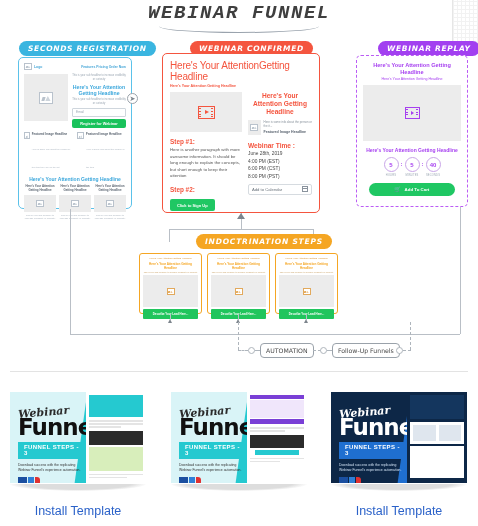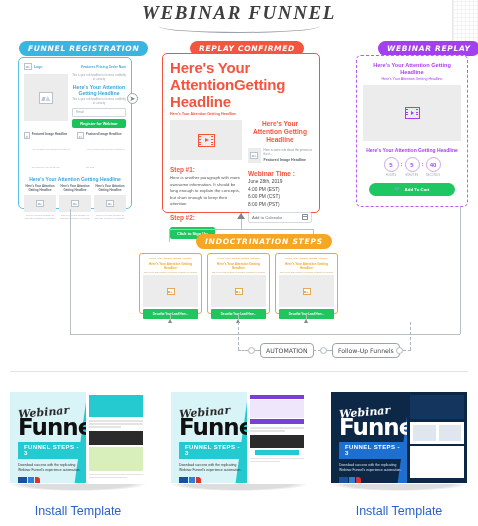--- a/index.html
+++ b/index.html
@@ -8,21 +8,21 @@
     font-family: "Liberation Sans", sans-serif;
     background:#ffffff;
     color:#333;
     position:relative;
     overflow:hidden;
   }
 
   
   .title-wrap { position:absolute; left:0; top:2px; width:478px; text-align:center; }
   .funnel-title {
-    font-family:Liberation Serif, serif;
+    font-family:Liberation Mono, monospace;
     font-size:19px; font-weight:bold; font-style:italic;
     letter-spacing:1.6px; color:#3f3f3f;
   }
   .title-underline {
     width:160px; height:8px; margin:1px auto 0;
     border-bottom:1.6px solid #9aa3ad;
     border-radius:0 0 60% 60%/0 0 100% 100%;
   }
 
   
@@ -78,21 +78,21 @@
   .feat{ display:flex; gap:2px; flex:1; align-items:flex-start; }
   .feat-tx b{ font-size:3px; color:#5a6470; display:block; }
   .reg-h2{ text-align:center; font-size:5px; font-weight:bold; color:#3ba7dc; margin:4px 0 3px; }
   .tri-row{ display:flex; gap:3px; }
   .tri{ flex:1; text-align:center; }
   .tri-h{ font-size:2.9px; font-weight:bold; color:#5a6470; line-height:1.3; }
   .tri-box{ background:#ececec; height:17px; margin:2px 0; display:flex; align-items:center; justify-content:center; }
 
   
   .conf-inner{ padding:6px 7px; }
-  .conf-h1{ font-size:15px; font-weight:bold; color:#f4553f; line-height:1.12; letter-spacing:-.2px; }
+  .conf-h1{ font-size:10px; font-weight:normal; color:#f4553f; line-height:1.12; letter-spacing:-.2px; }
   .conf-sub{ font-size:3.6px; font-weight:bold; color:#f4553f; margin-top:2px; }
   .conf-cols{ display:flex; gap:6px; margin-top:4px; }
   .conf-left{ width:72px; }
   .conf-right{ flex:1; }
   .vid{ width:72px; height:40px; background:#ececec; display:flex; align-items:center; justify-content:center; }
   .film{ width:17px; height:13px; border:1.3px solid #f4553f; position:relative; display:flex; align-items:center; justify-content:center; }
   .film::before,.film::after{ content:""; position:absolute; top:1px; bottom:1px; width:2px;
      background:repeating-linear-gradient(#f4553f 0 1.4px,transparent 1.4px 2.8px); }
   .film::before{ left:0.5px; } .film::after{ right:0.5px; }
   .play{ width:0;height:0;border-left:4px solid #f4553f;border-top:2.6px solid transparent;border-bottom:2.6px solid transparent; margin-left:1px;}
@@ -192,22 +192,22 @@
 <body>
 
 <div class="ghost-panel"></div>
 <div class="ghost-line"></div>
 
 <div class="title-wrap">
   <div class="funnel-title">WEBINAR FUNNEL</div>
   <div class="title-underline"></div>
 </div>
 
-<div class="badge badge-reg">FUNNEL REGISTRATION</div>
-<div class="badge badge-conf">REPLAY CONFIRMED</div>
+<div class="badge badge-reg">SECONDS REGISTRATION</div>
+<div class="badge badge-conf">WEBINAR CONFIRMED</div>
 <div class="badge badge-rep">WEBINAR REPLAY</div>
 
 <div class="card card-reg">
   <div class="reg-inner">
     <div class="reg-nav">
       <div class="mini-logo">
         <span class="img-ico ico-sm"></span>
         <span class="lbl-xs">Logo</span>
       </div>
       <div class="lbl-xs">Features  Pricing  Order Now</div>

